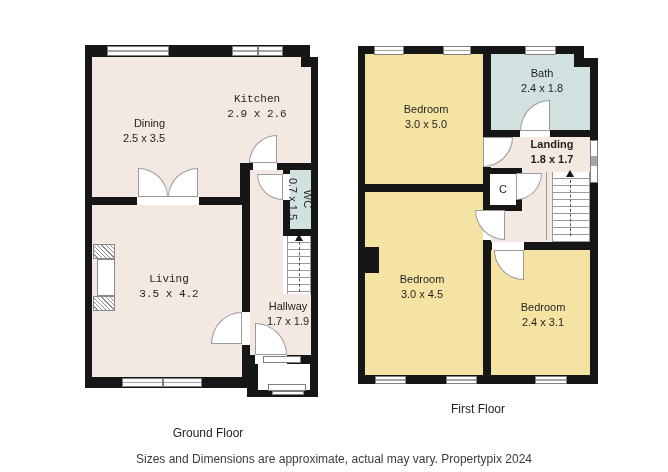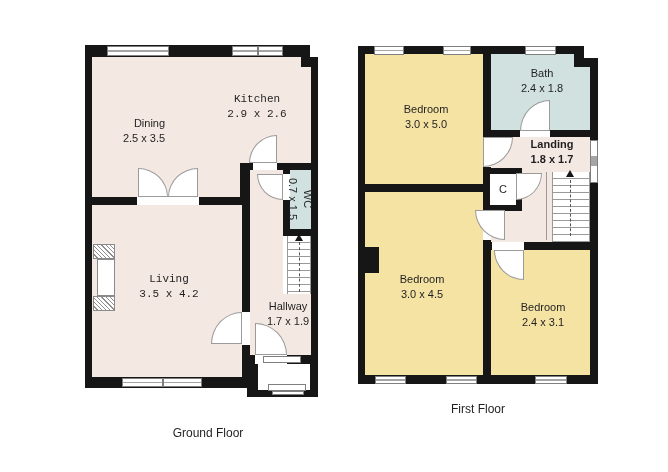--- a/index.html
+++ b/index.html
@@ -187,13 +187,14 @@
       <div>Bedroom</div>
       <div>3.0 x 4.5</div>
     </div>
     <div class="room-label" style="left:543px;top:315px;">
       <div>Bedroom</div>
       <div>2.4 x 3.1</div>
     </div>
     <div class="floor-label" style="left:478px;top:409px;">First Floor</div>
   </div>
 
+  <div class="footer">Sizes and Dimensions are approximate, actual may vary. Propertypix 2024</div>
 </div>
 
 </body></html>

